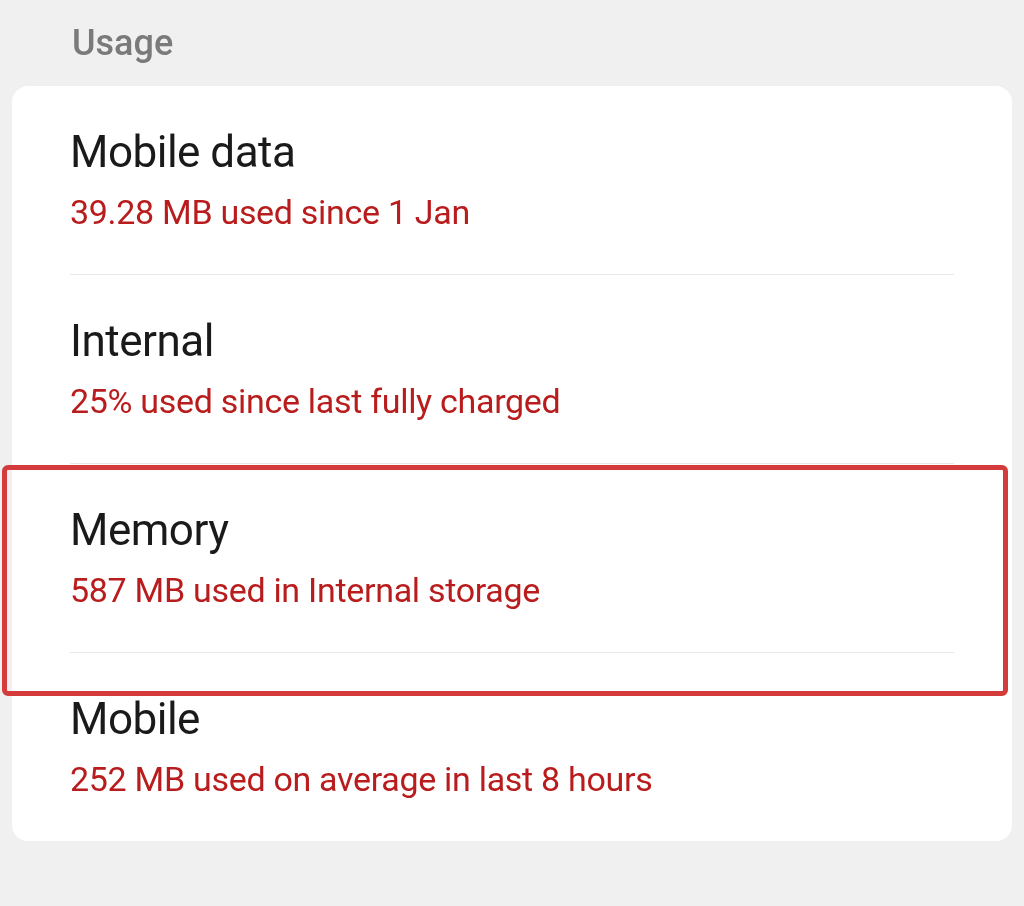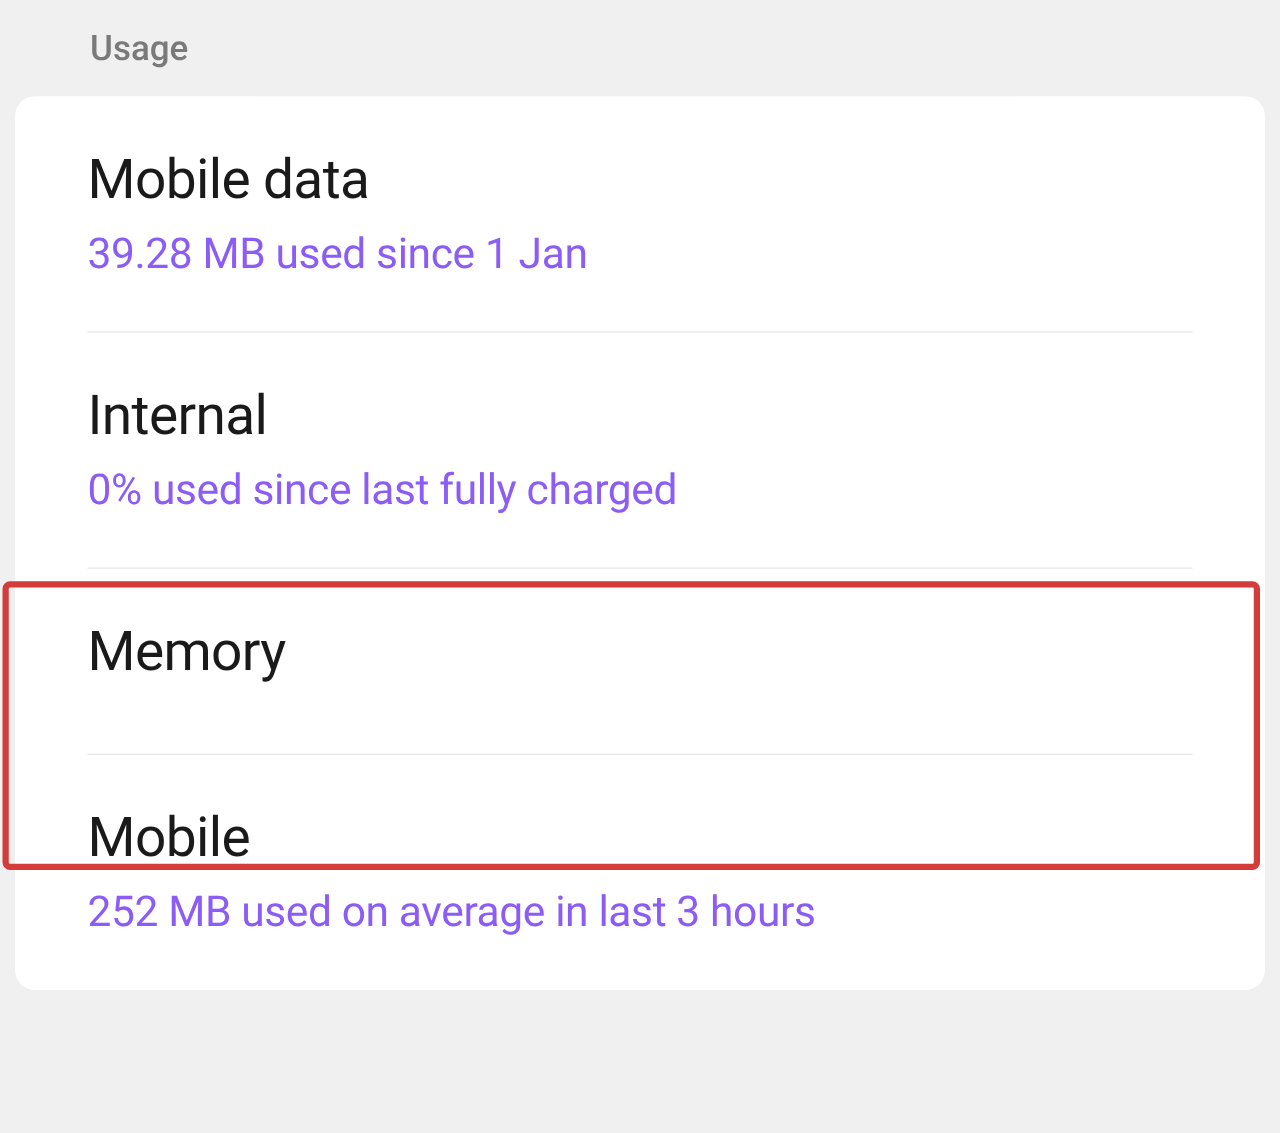--- a/index.html
+++ b/index.html
@@ -9,21 +9,21 @@
     }
     body {
       font-family: -apple-system, BlinkMacSystemFont, 'Segoe UI', Roboto, Helvetica, Arial, sans-serif;
       background-color: #f0f0f0;
       width: 1024px;
       height: 906px;
       overflow: hidden;
     }
     .section-header {
       color: #7a7a7a;
-      font-size: 28px;
+      font-size: 36px;
       font-weight: 500;
       padding: 22px 0 22px 72px;
     }
     .card {
       background-color: #ffffff;
       border-radius: 16px;
       margin: 0 12px;
       padding: 0;
       overflow: hidden;
     }
@@ -32,21 +32,21 @@
       position: relative;
     }
     .item-title {
       color: #1a1a1a;
       font-size: 44px;
       font-weight: 400;
       margin-bottom: 14px;
       letter-spacing: -0.5px;
     }
     .item-subtitle {
-      color: #8b5cf6;
+      color: #b91c1c;
       font-size: 34px;
       font-weight: 400;
       letter-spacing: -0.3px;
     }
     .divider {
       height: 1px;
       background-color: #e8e8e8;
       margin: 0 58px;
     }
     .highlight-box {
@@ -67,26 +67,27 @@
 <div class="section-header">Usage</div>
 
 <div class="card">
   <div class="list-item">
     <div class="item-title">Mobile data</div>
     <div class="item-subtitle">39.28 MB used since 1 Jan</div>
   </div>
   <div class="divider"></div>
   <div class="list-item">
     <div class="item-title">Internal</div>
-    <div class="item-subtitle">0% used since last fully charged</div>
+    <div class="item-subtitle">25% used since last fully charged</div>
   </div>
   <div class="divider"></div>
   <div class="list-item">
     <div class="item-title">Memory</div>
+    <div class="item-subtitle">587 MB used in Internal storage</div>
   </div>
   <div class="divider"></div>
   <div class="list-item">
     <div class="item-title">Mobile</div>
-    <div class="item-subtitle">252 MB used on average in last 3 hours</div>
+    <div class="item-subtitle">252 MB used on average in last 8 hours</div>
   </div>
 </div>
 
 <div class="highlight-box"></div>
 
 </body></html>

